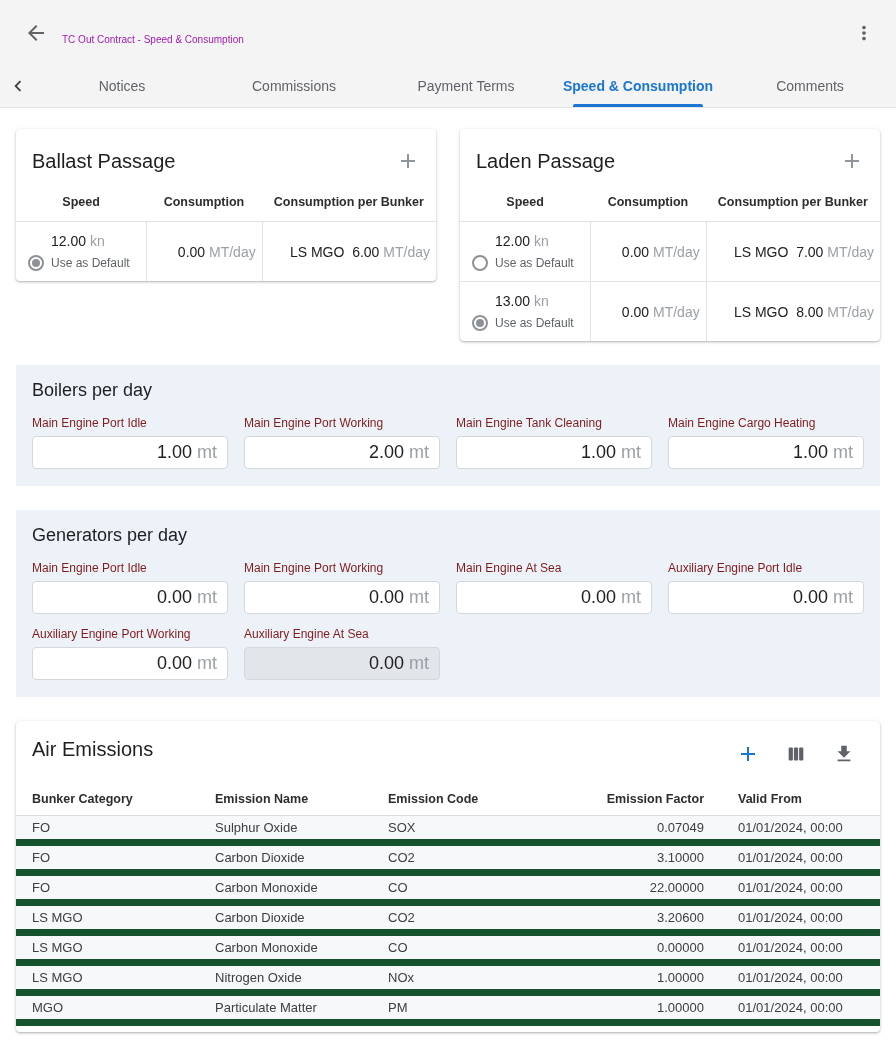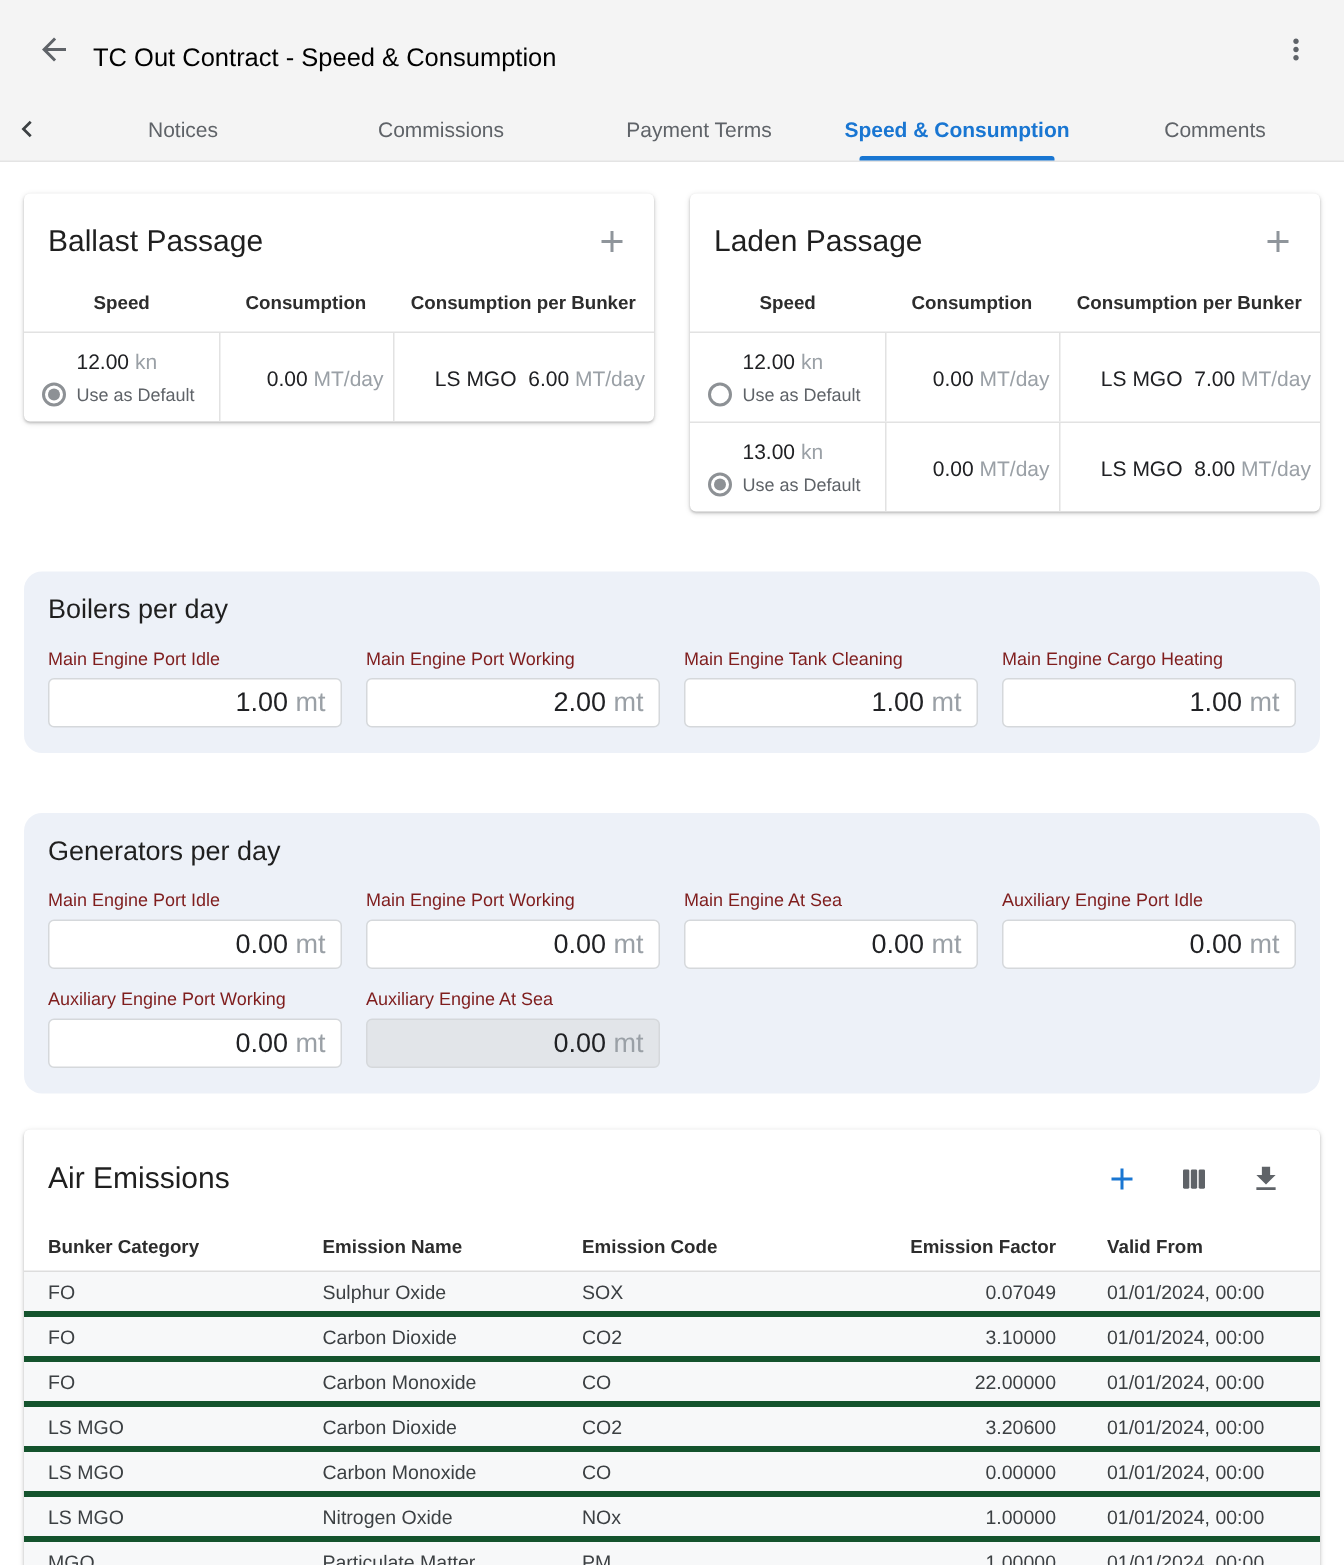--- a/index.html
+++ b/index.html
@@ -10,21 +10,21 @@
     --accent:#1976d2;
   }
   button { font-family:inherit; background:none; border:none; cursor:pointer; padding:0; color:inherit; }
 
   
   .app-header { background:#f4f4f4; border-bottom:1px solid #e4e4e4; }
   .header-top { display:flex; align-items:center; height:64px; padding:2px 16px 0 20px; }
   .icon-btn { display:flex; align-items:center; justify-content:center; width:32px; height:32px; border-radius:50%; color:#5f6368; }
   .title-block { margin-left:10px; }
   .app-title { font-size:18px; font-weight:700; color:#1f1f1f; line-height:1.2; }
-  .app-subtitle { font-size:17px; color:#000000; margin-top:12px; }
+  .app-subtitle { font-size:10px; color:#a21caf; margin-top:12px; }
   .kebab { margin-left:auto; }
 
   .tab-bar { display:flex; align-items:stretch; height:43px; }
   .tab-scroll { width:36px; display:flex; align-items:center; justify-content:center; color:#3c4043; }
   .tabs { flex:1; display:flex; }
   .tab { flex:1; display:flex; align-items:center; justify-content:center; font-size:14px; color:#5f6368; position:relative; }
   .tab.active { color:var(--accent); font-weight:700; }
   .tab.active::after { content:""; position:absolute; left:12%; right:12%; bottom:0; height:3px; background:var(--accent); border-radius:2px 2px 0 0; }
 
   
@@ -45,35 +45,35 @@
   .speed-cell { flex-direction:column; align-items:flex-start; justify-content:center; padding-left:12px; }
   .speed-val { margin-left:23px; }
   .default-row { display:flex; align-items:center; gap:7px; margin-top:6px; }
   .radio { width:16px; height:16px; border:2px solid #8d9195; border-radius:50%; position:relative; flex:none; }
   .radio.selected::after { content:""; position:absolute; left:2px; top:2px; width:8px; height:8px; border-radius:50%; background:#8d9195; }
   .default-label { font-size:12px; color:#5f6368; }
   .val { color:#202124; }
   .unit { color:#9aa0a6; }
 
   
-  .panel { background:#edf1f8; border-radius:12px; margin-top:40px; padding:15px 16px 17px; }
+  .panel { background:#edf1f8; border-radius:0; margin-top:24px; padding:15px 16px 17px; }
   .panel-title { font-size:18px; font-weight:400; color:#1f1f1f; }
   .field-grid { display:grid; grid-template-columns:repeat(4,1fr); column-gap:16px; row-gap:13px; margin-top:15px; }
   .field-label { display:block; font-size:12px; color:#7f1d1d; margin-bottom:6px; white-space:nowrap; }
   .input { display:flex; align-items:center; justify-content:flex-end; gap:5px; height:33px; padding:0 10px; background:#fff; border:1px solid #d5d8db; border-radius:4px; font-size:18px; }
   .input.disabled { background:#e2e5e9; }
 
   
   .emissions-card { margin-top:24px; padding-bottom:6px; }
-  .em-head { padding:17px 20px 12px 16px; display:flex; align-items:center; }
+  .em-head { padding:17px 20px 12px 16px; display:flex; }
   .em-actions { margin-left:auto; display:flex; align-items:center; gap:16px; }
   .em-plus { color:var(--accent); }
   .ehead, .erow { display:grid; grid-template-columns:183px 173px 180px 150px 1fr; align-items:center; padding:0 16px; }
   .ehead { height:34px; font-size:12.5px; font-weight:700; color:#2d2d2d; border-bottom:1px solid #dddddd; }
-  .erow { height:30px; background:#f7f8f9; border-bottom:4px solid #14532d; font-size:13px; color:#3c4043; }
+  .erow { height:30px; background:#f7f8f9; border-bottom:7px solid #14532d; font-size:13px; color:#3c4043; }
   .ecell.factor { text-align:right; padding-right:14px; }
   .ecell.valid { padding-left:20px; }
 </style>
 </head>
 <body style="--accent: #1976d2;">
 
 <header class="app-header">
   <div class="header-top">
     <button class="icon-btn">
       <svg width="24" height="24" viewBox="0 0 24 24">

